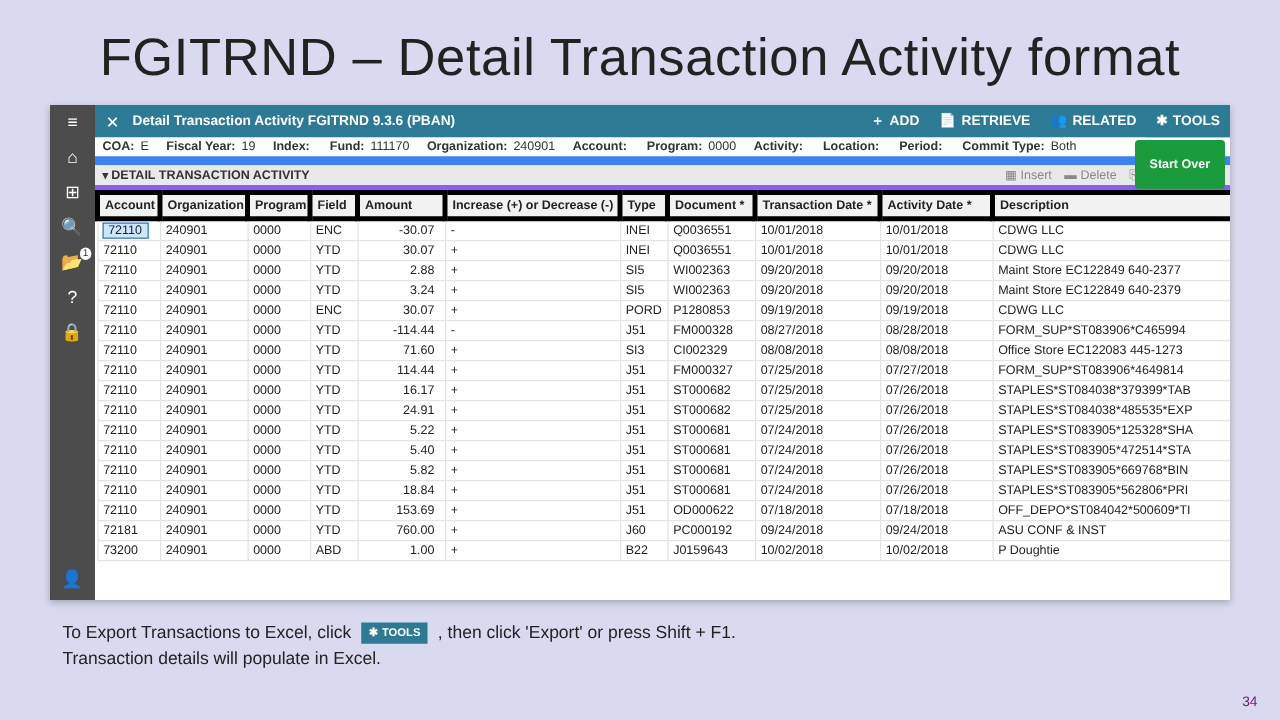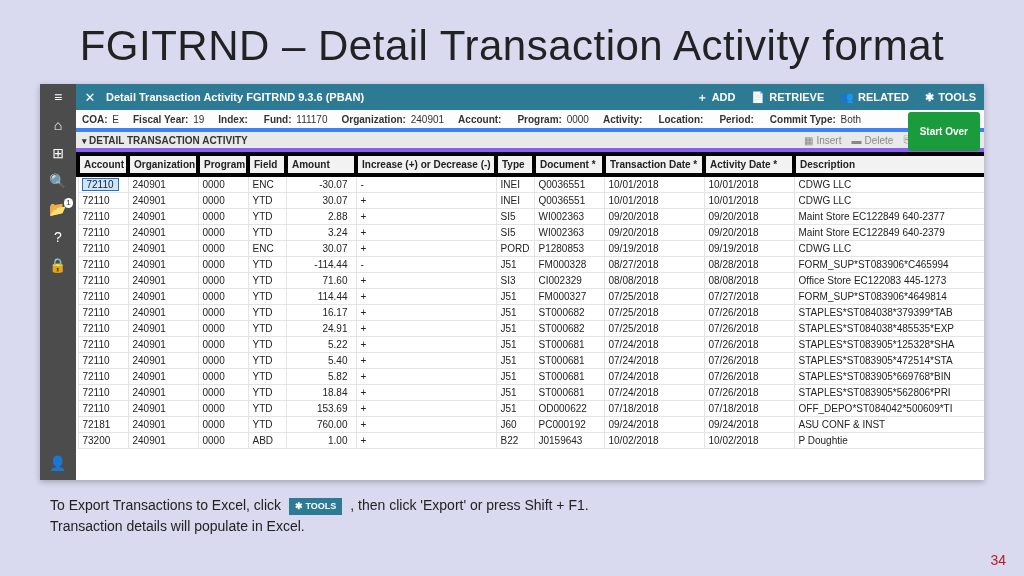--- a/index.html
+++ b/index.html
@@ -67,21 +67,21 @@
     height: 100%;
     display: flex;
     align-items: center;
     gap: 4px;
     cursor: pointer;
     font-weight: bold;
   }
   .titlebar .tbtn.tools { background: #2c7a94; }
   .paramrow {
     background: #fdfdfd;
-    border-bottom: 4px solid #3b82f6;
+    border-bottom: 7px solid #3b82f6;
     height: 22px;
     display: flex;
     align-items: center;
     font-size: 10px;
     color: #333;
     padding-left: 6px;
     gap: 4px;
     position: relative;
   }
   .paramrow b { font-weight: bold; margin-right: 2px; }
@@ -166,22 +166,22 @@
     font-size: 9px;
     font-weight: bold;
     padding: 2px 6px;
     vertical-align: middle;
     margin: 0 4px;
   }
   .slide-num {
     position: absolute;
     right: 18px;
     bottom: 8px;
-    font-size: 14px;
-    color: #b91c1c;
+    font-size: 11px;
+    color: #701a75;
   }
   .ico { display: inline-block; line-height: 1; }
 </style>
 </head>
 <body>
 
 <h1 class="slide-title">FGITRND – Detail Transaction Activity format</h1>
 
 <div class="app-frame">
   <div class="left-rail">

